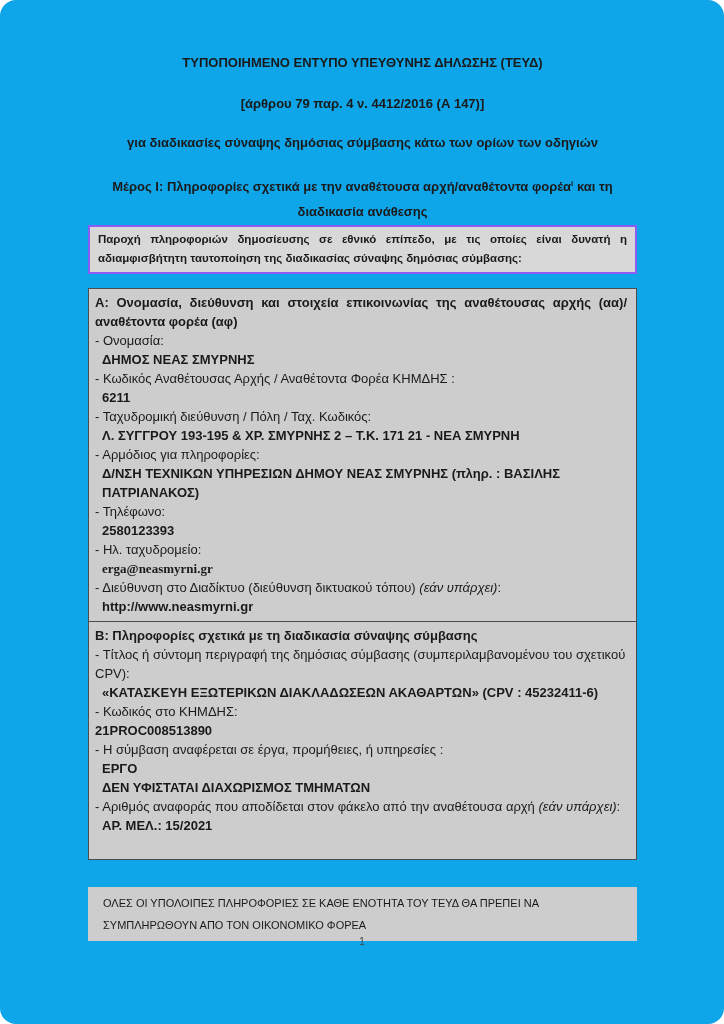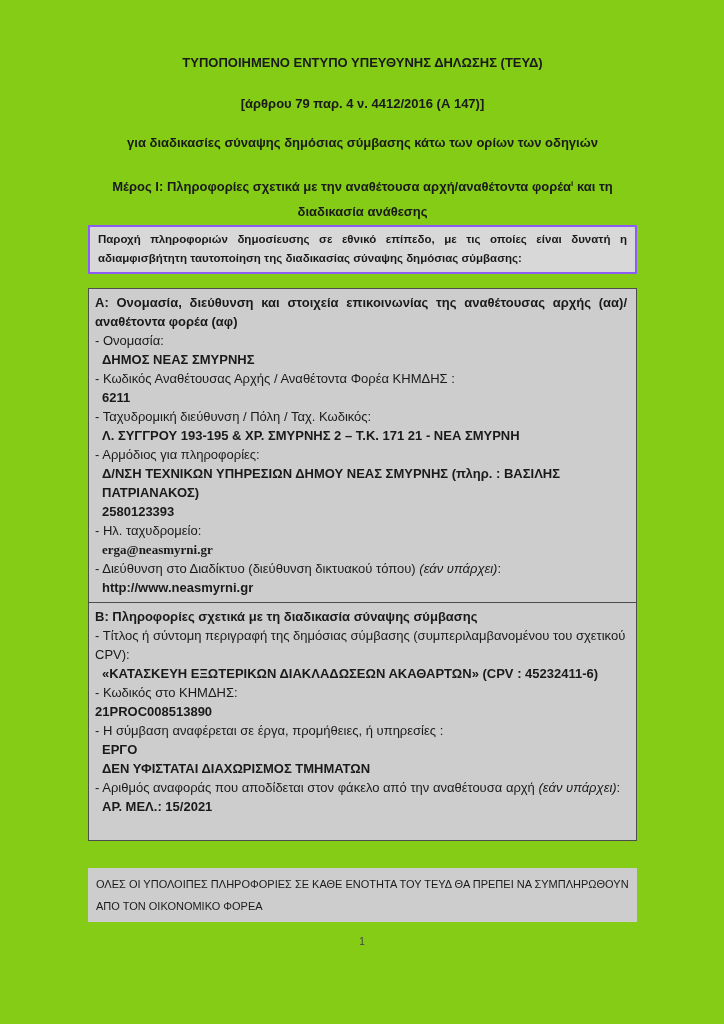--- a/index.html
+++ b/index.html
@@ -7,22 +7,23 @@
     width: 724px; height: 1024px;
     font-family: "Liberation Sans", sans-serif;
     color: #1a1a1a;
     -webkit-font-smoothing: antialiased;
   }
   .page {
     position: relative;
     width: 724px; height: 1024px;
     box-sizing: border-box;
     padding: 55px 87px 0 88px;
-    background: #84cc16;
+    background: #0ea5e9;
     overflow: hidden;
+    border-radius: 16px;
   }
   p { margin: 0; }
   .center { text-align: center; }
   .underline { }
 
   .t1 { font-size: 13px; font-weight: bold; margin-bottom: 26px; }
   .t2 { font-size: 13px; font-weight: bold; margin-bottom: 24px; }
   .t3 { font-size: 13px; font-weight: bold; margin-bottom: 21px; }
   .part-title { font-size: 13px; font-weight: bold; line-height: 25px; margin-bottom: 1px; }
   .part-title sup { font-size: 8px; }
@@ -47,21 +48,21 @@
   .section-title { font-weight: bold; text-align: justify; }
   .label { font-weight: normal; }
   .label i { font-style: italic; }
   .val { font-weight: bold; padding-left: 7px; }
   .val.noindent { padding-left: 0; }
   .serif { font-family: "Liberation Serif", serif; }
 
   .footer-notice {
     background: #cdcdcd;
     margin-top: 27px;
-    padding: 5px 8px;
+    padding: 5px 15px;
     font-size: 11px; line-height: 22px;
     font-weight: normal;
   }
 
   .page-number {
     position: absolute;
     left: 0; right: 0;
     top: 936px;
     text-align: center;
     font-size: 10px;
@@ -91,20 +92,21 @@
 
     <p class="label">- Κωδικός  Αναθέτουσας Αρχής / Αναθέτοντα Φορέα ΚΗΜΔΗΣ :</p>
     <p class="val">6211</p>
 
     <p class="label">- Ταχυδρομική διεύθυνση / Πόλη / Ταχ. Κωδικός:</p>
     <p class="val">Λ. ΣΥΓΓΡΟΥ 193-195 &amp; ΧΡ. ΣΜΥΡΝΗΣ 2 – Τ.Κ. 171 21 - ΝΕΑ ΣΜΥΡΝΗ</p>
 
     <p class="label">- Αρμόδιος για πληροφορίες:</p>
     <p class="val">Δ/ΝΣΗ ΤΕΧΝΙΚΩΝ ΥΠΗΡΕΣΙΩΝ ΔΗΜΟΥ ΝΕΑΣ ΣΜΥΡΝΗΣ (πληρ. : ΒΑΣΙΛΗΣ ΠΑΤΡΙΑΝΑΚΟΣ)</p>
 
+    <p class="label">- Τηλέφωνο:</p>
     <p class="val">2580123393</p>
 
     <p class="label">- Ηλ. ταχυδρομείο:</p>
     <p class="val serif">erga@neasmyrni.gr</p>
 
     <p class="label"><span>- Διεύθυνση στο Διαδίκτυο (διεύθυνση δικτυακού τόπου) </span><i>(εάν υπάρχει)</i><span>:</span></p>
     <p class="val">http://www.neasmyrni.gr</p>
   </div>
 
   <div class="section-box b">

